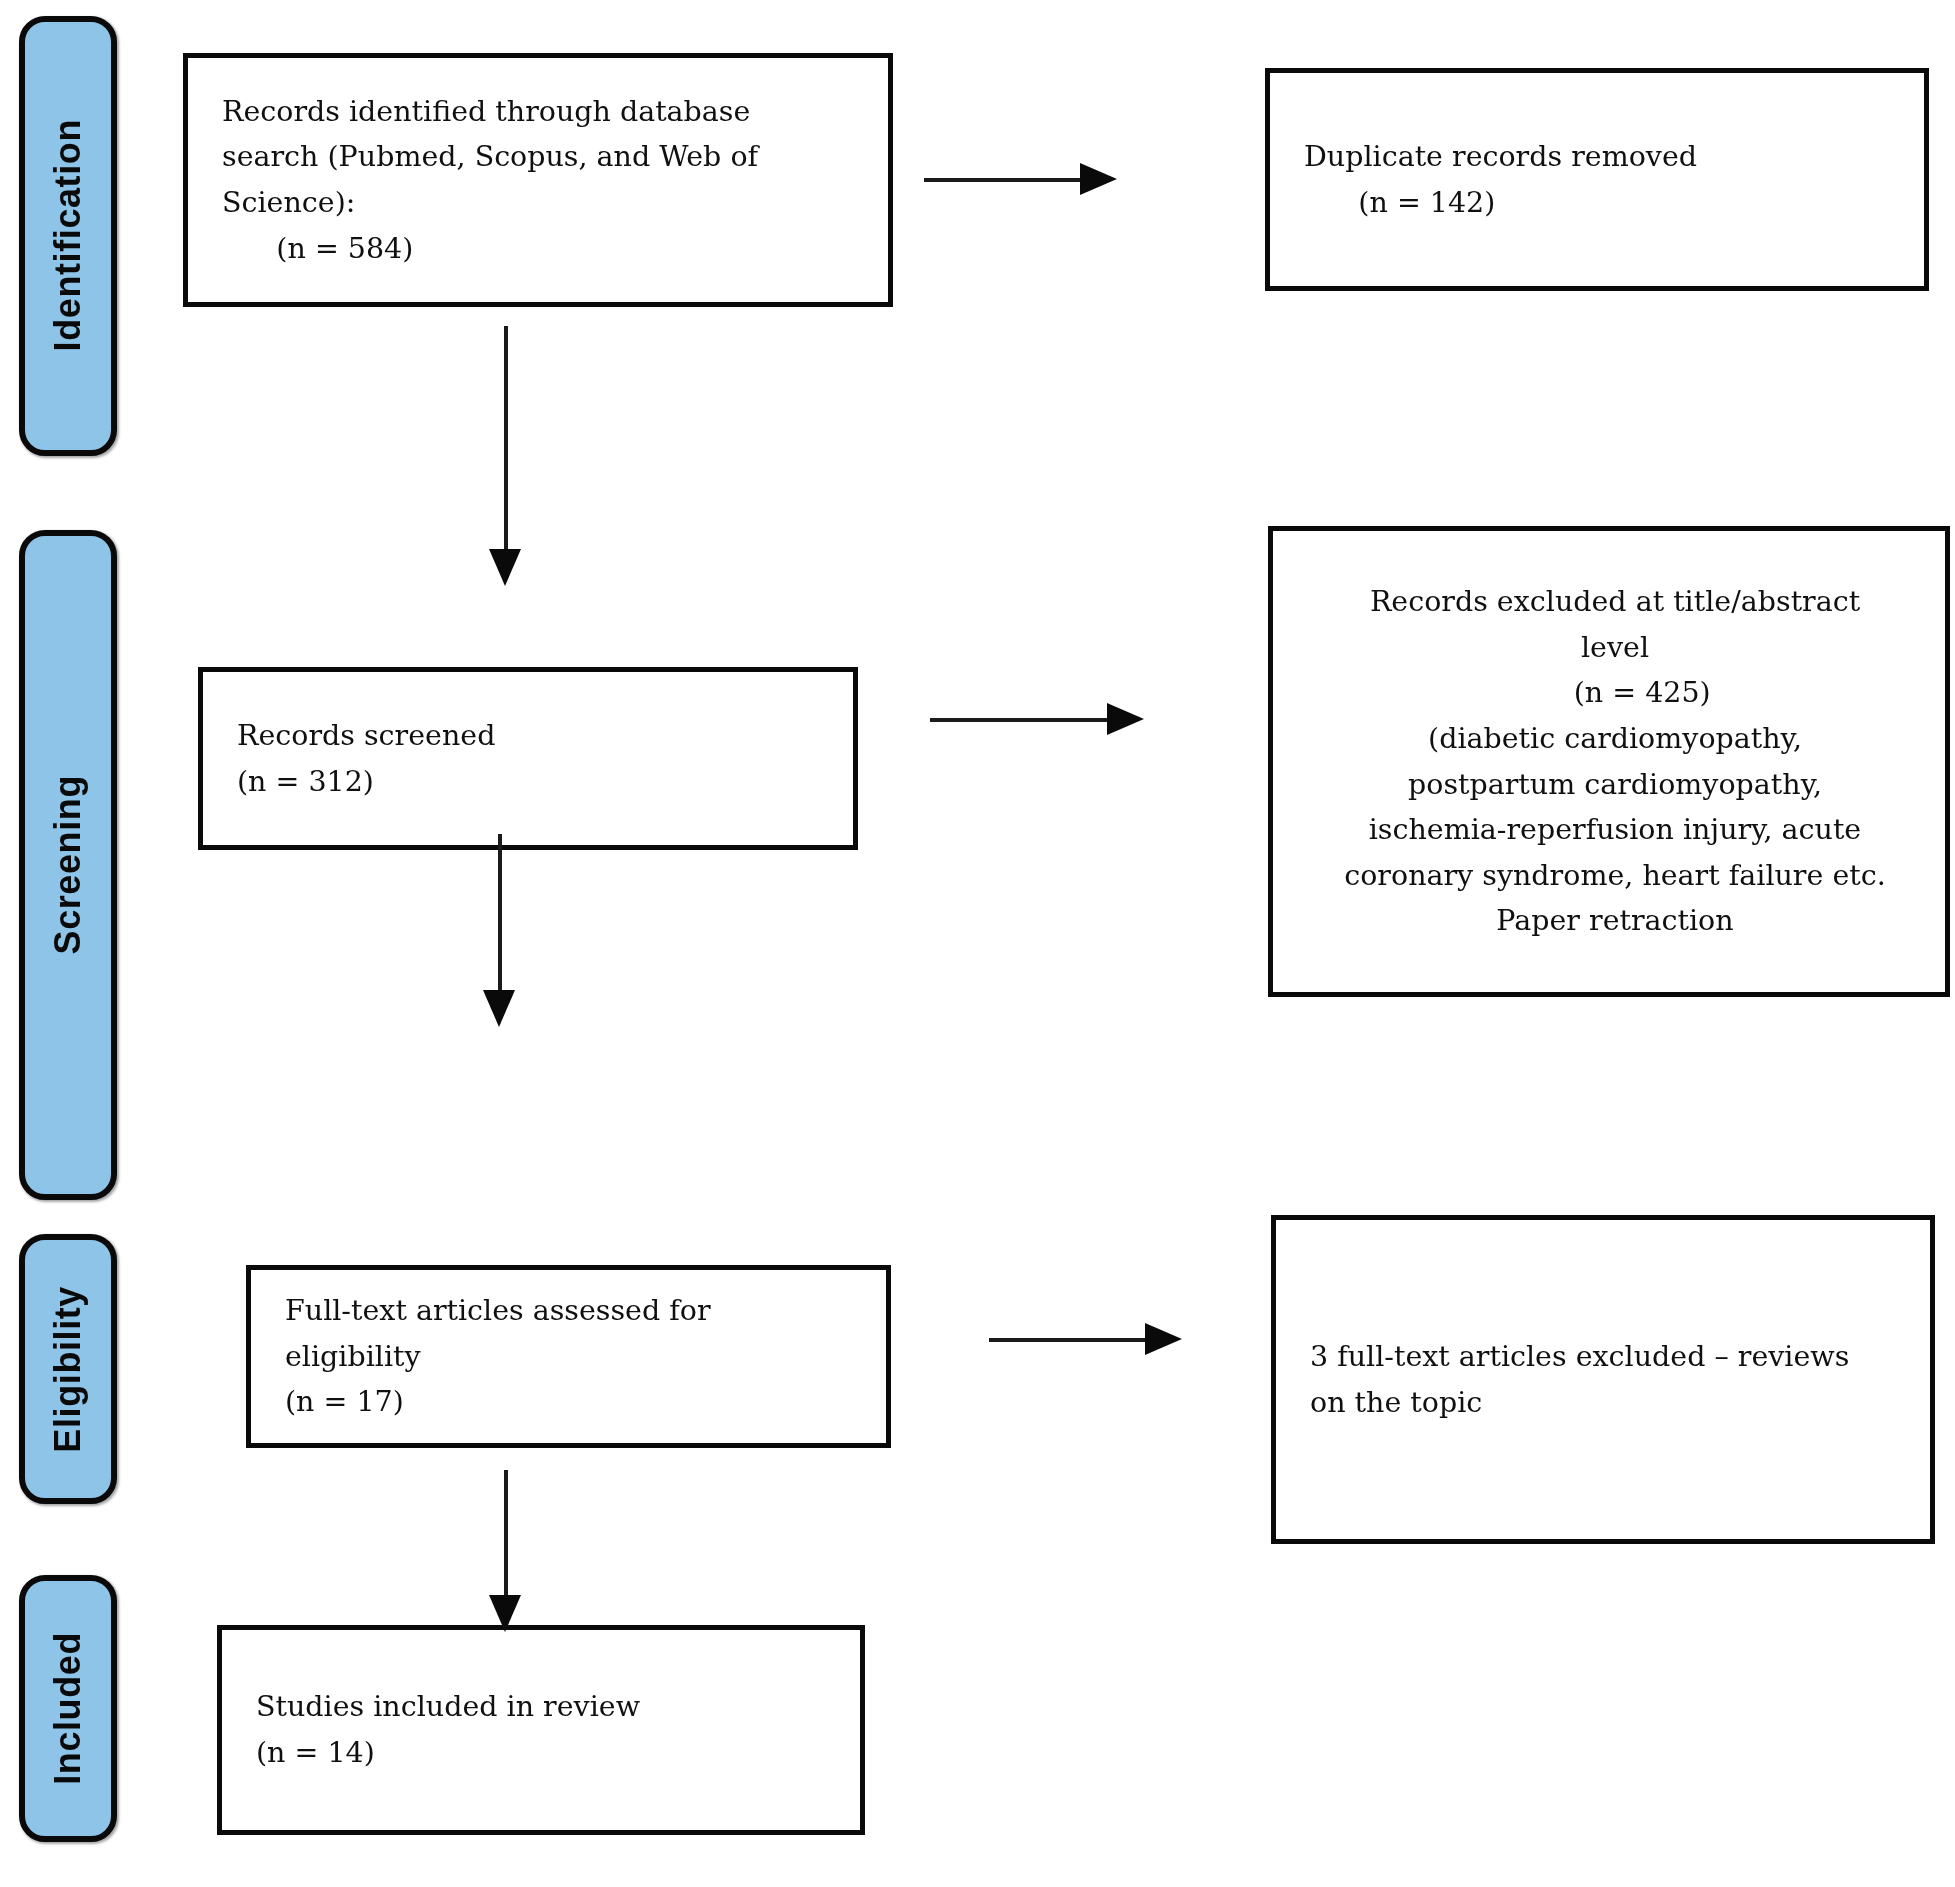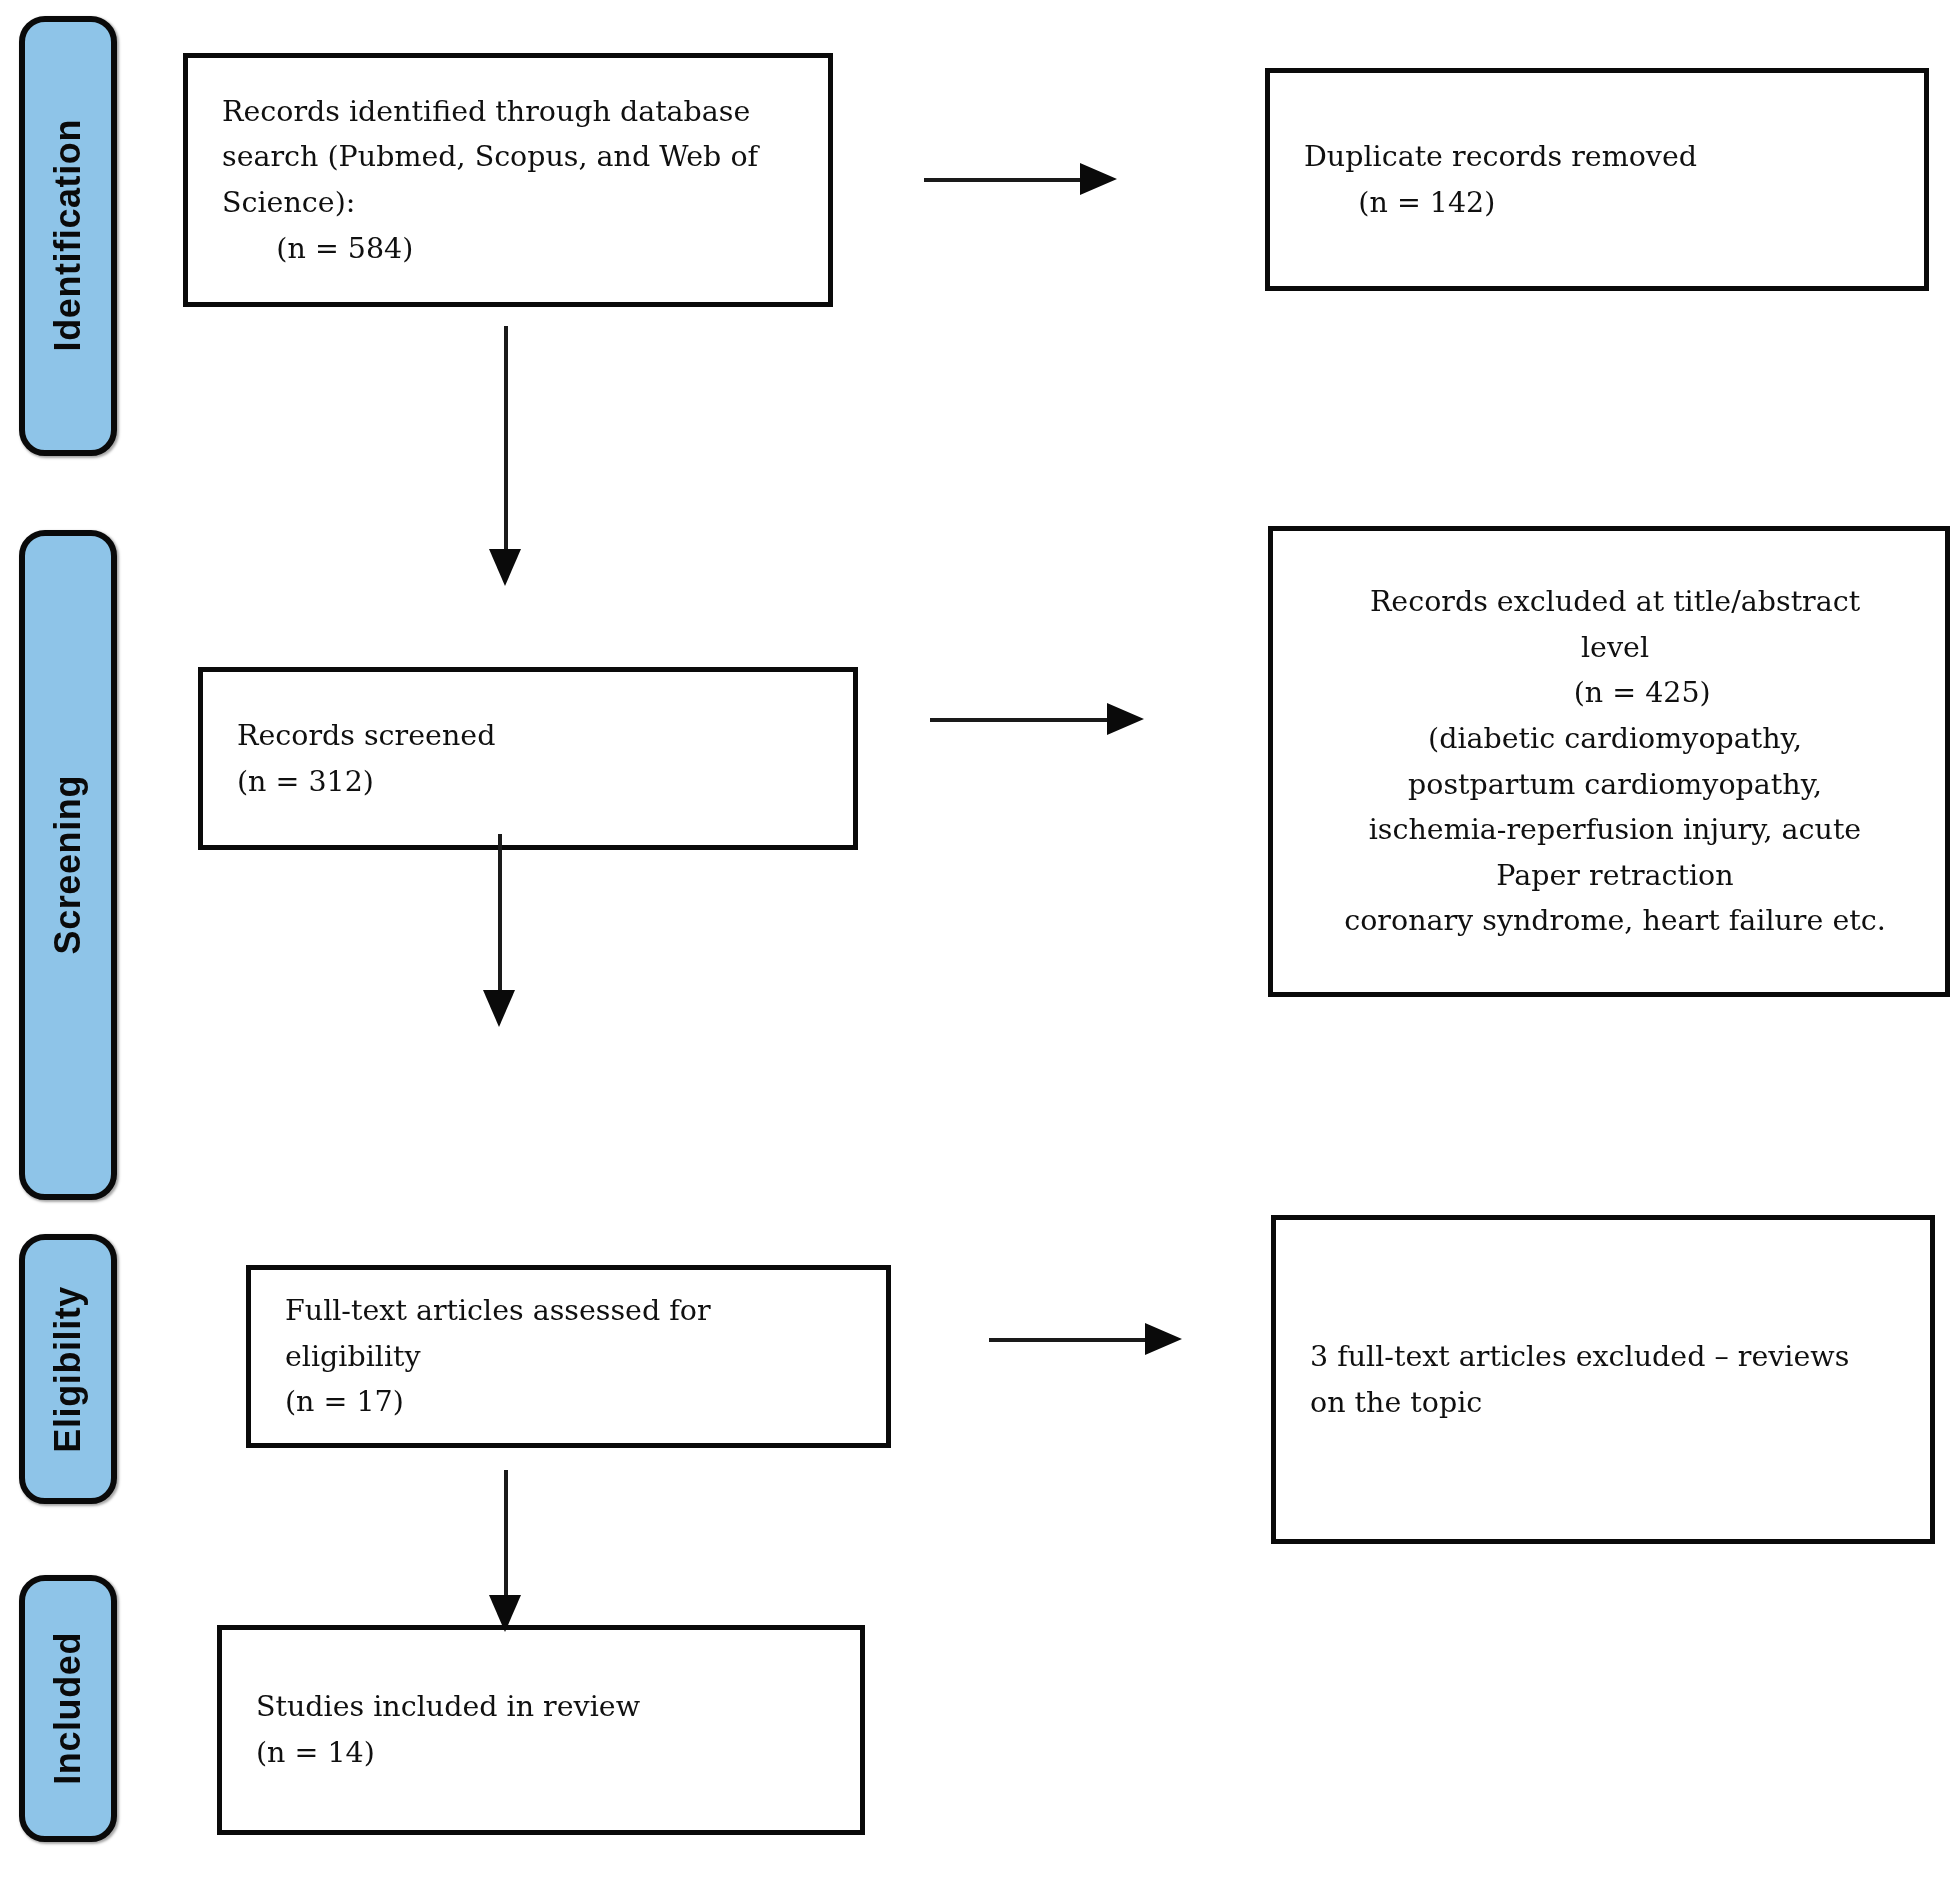--- a/index.html
+++ b/index.html
@@ -54,21 +54,21 @@
     display: flex;
     flex-direction: column;
     justify-content: center;
     padding: 15.5px 22px 15.5px 34px;
     font-size: 28.5px;
     line-height: 1.6;
     color: #101010;
   }
   .flowbox .line { white-space: pre-wrap; }
 
-  #box-identified        { left: 183px;  top: 53px;   width: 650px; height: 254px; }
+  #box-identified        { left: 183px;  top: 53px;   width: 710px; height: 254px; }
   #box-removed           { left: 1265px; top: 68px;  width: 664px; height: 223px; }
   #box-screened          { left: 198px;  top: 639px; width: 660px; height: 183px; margin-top: 28px; }
   #box-excluded-title    { left: 1268px; top: 526px;  width: 682px; height: 471px; align-items: center; }
   #box-fulltext-assessed { left: 198px;  top: 1265px; width: 645px; height: 183px; margin-left: 48px; }
   #box-fulltext-excluded { left: 1271px; top: 1215px; width: 664px; height: 329px; justify-content: center; }
   #box-included-studies  { left: 217px;  top: 1625px; width: 648px; height: 210px; }
 
   
   .arrow-h { position: absolute; height: 35px; }
   .arrow-h .shaft {
@@ -151,22 +151,22 @@
     <div class="line">(n = 312)</div>
   </div>
 
   <div class="flowbox" id="box-excluded-title">
     <div class="line">Records excluded at title/abstract</div>
     <div class="line">level</div>
     <div class="line">      (n = 425)</div>
     <div class="line">(diabetic cardiomyopathy,</div>
     <div class="line">postpartum cardiomyopathy,</div>
     <div class="line">ischemia-reperfusion injury, acute</div>
+    <div class="line">coronary syndrome, heart failure etc.</div>
     <div class="line">Paper retraction</div>
-    <div class="line">coronary syndrome, heart failure etc.</div>
   </div>
 
   <div class="flowbox" id="box-fulltext-assessed">
     <div class="line">Full-text articles assessed for</div>
     <div class="line">eligibility</div>
     <div class="line">(n = 17)</div>
   </div>
 
   <div class="flowbox" id="box-fulltext-excluded">
     <div class="line">3 full-text articles excluded – reviews</div>

